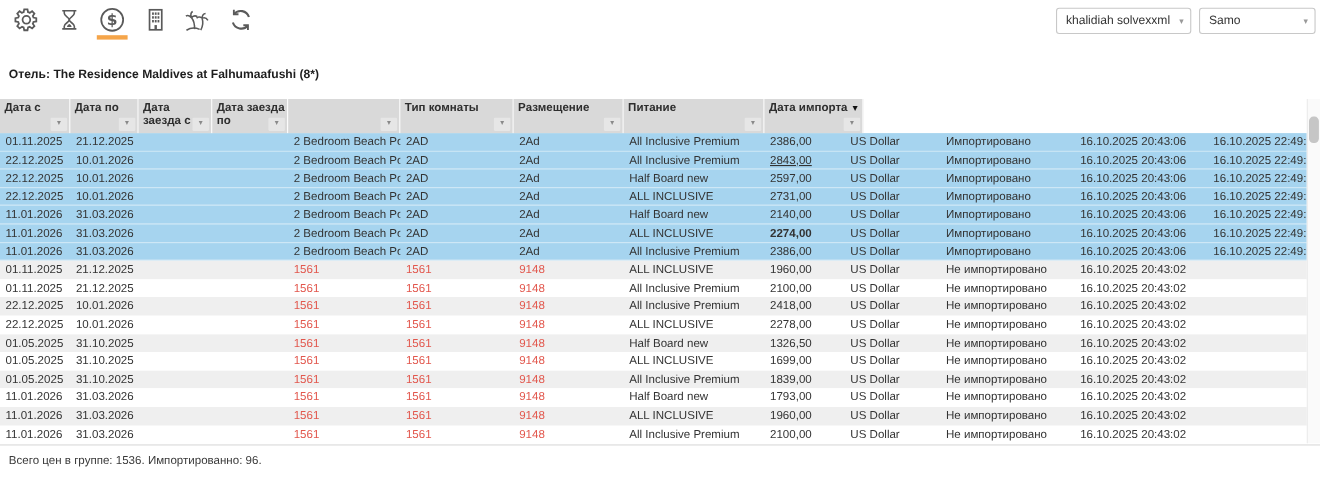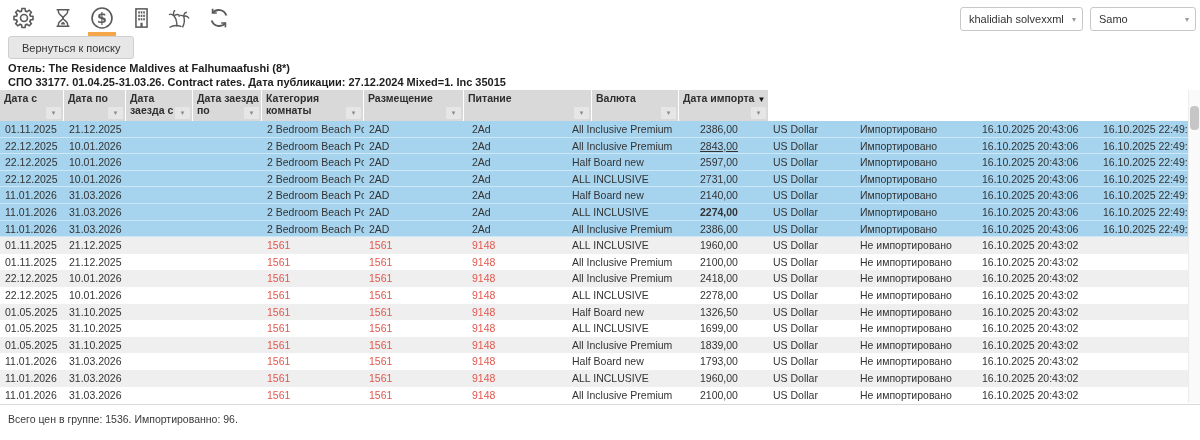--- a/index.html
+++ b/index.html
@@ -117,25 +117,23 @@
     <div class="selectbox op">
       <span>khalidiah solvexxml</span>
       <span class="caret">▾</span>
     </div>
     <div class="selectbox sys">
       <span>Samo</span>
       <span class="caret">▾</span>
     </div>
   </div>
 
-  <button class="back-btn">Вернуться к поиску</button>
 
   <div class="info">
     <div>Отель: The Residence Maldives at Falhumaafushi (8*)</div>
-    <div>СПО 33177. 01.04.25-31.03.26. Contract rates. Дата публикации: 27.12.2024 Mixed=1. Inc 35015</div>
   </div>
 
   <div class="grid">
     <div class="grid-header" id="grid-header">
         <div class="hcell" style="width: 64px;">
           <span class="hlabel">Дата с</span>
           <span class="fbtn">▾</span>
         </div>
         <div class="hcell" style="width: 62px;">
           <span class="hlabel">Дата по</span>
@@ -143,33 +141,32 @@
         </div>
         <div class="hcell" style="width: 67px;">
           <span class="hlabel">Дата заезда с</span>
           <span class="fbtn">▾</span>
         </div>
         <div class="hcell" style="width: 69px;">
           <span class="hlabel">Дата заезда по</span>
           <span class="fbtn">▾</span>
         </div>
         <div class="hcell" style="width: 102px;">
-          <span class="hlabel">Категория комнаты</span>
+          <span class="fbtn">▾</span>
+        </div>
+        <div class="hcell" style="width: 103px;">
+          <span class="hlabel">Тип комнаты</span>
           <span class="fbtn">▾</span>
         </div>
         <div class="hcell" style="width: 100px;">
           <span class="hlabel">Размещение</span>
           <span class="fbtn">▾</span>
         </div>
         <div class="hcell" style="width: 128px;">
           <span class="hlabel">Питание</span>
-          <span class="fbtn">▾</span>
-        </div>
-        <div class="hcell" style="width: 87px;">
-          <span class="hlabel">Валюта</span>
           <span class="fbtn">▾</span>
         </div>
         <div class="hcell" style="width: 90px;">
           <span class="hlabel">Дата импорта<span class="sort">▼</span></span>
           <span class="fbtn">▾</span>
         </div>
       </div>
     <div class="grid-body" id="grid-body">
         <div class="row sel">
           <div class="cell" style="width: 64px;">01.11.2025</div>

